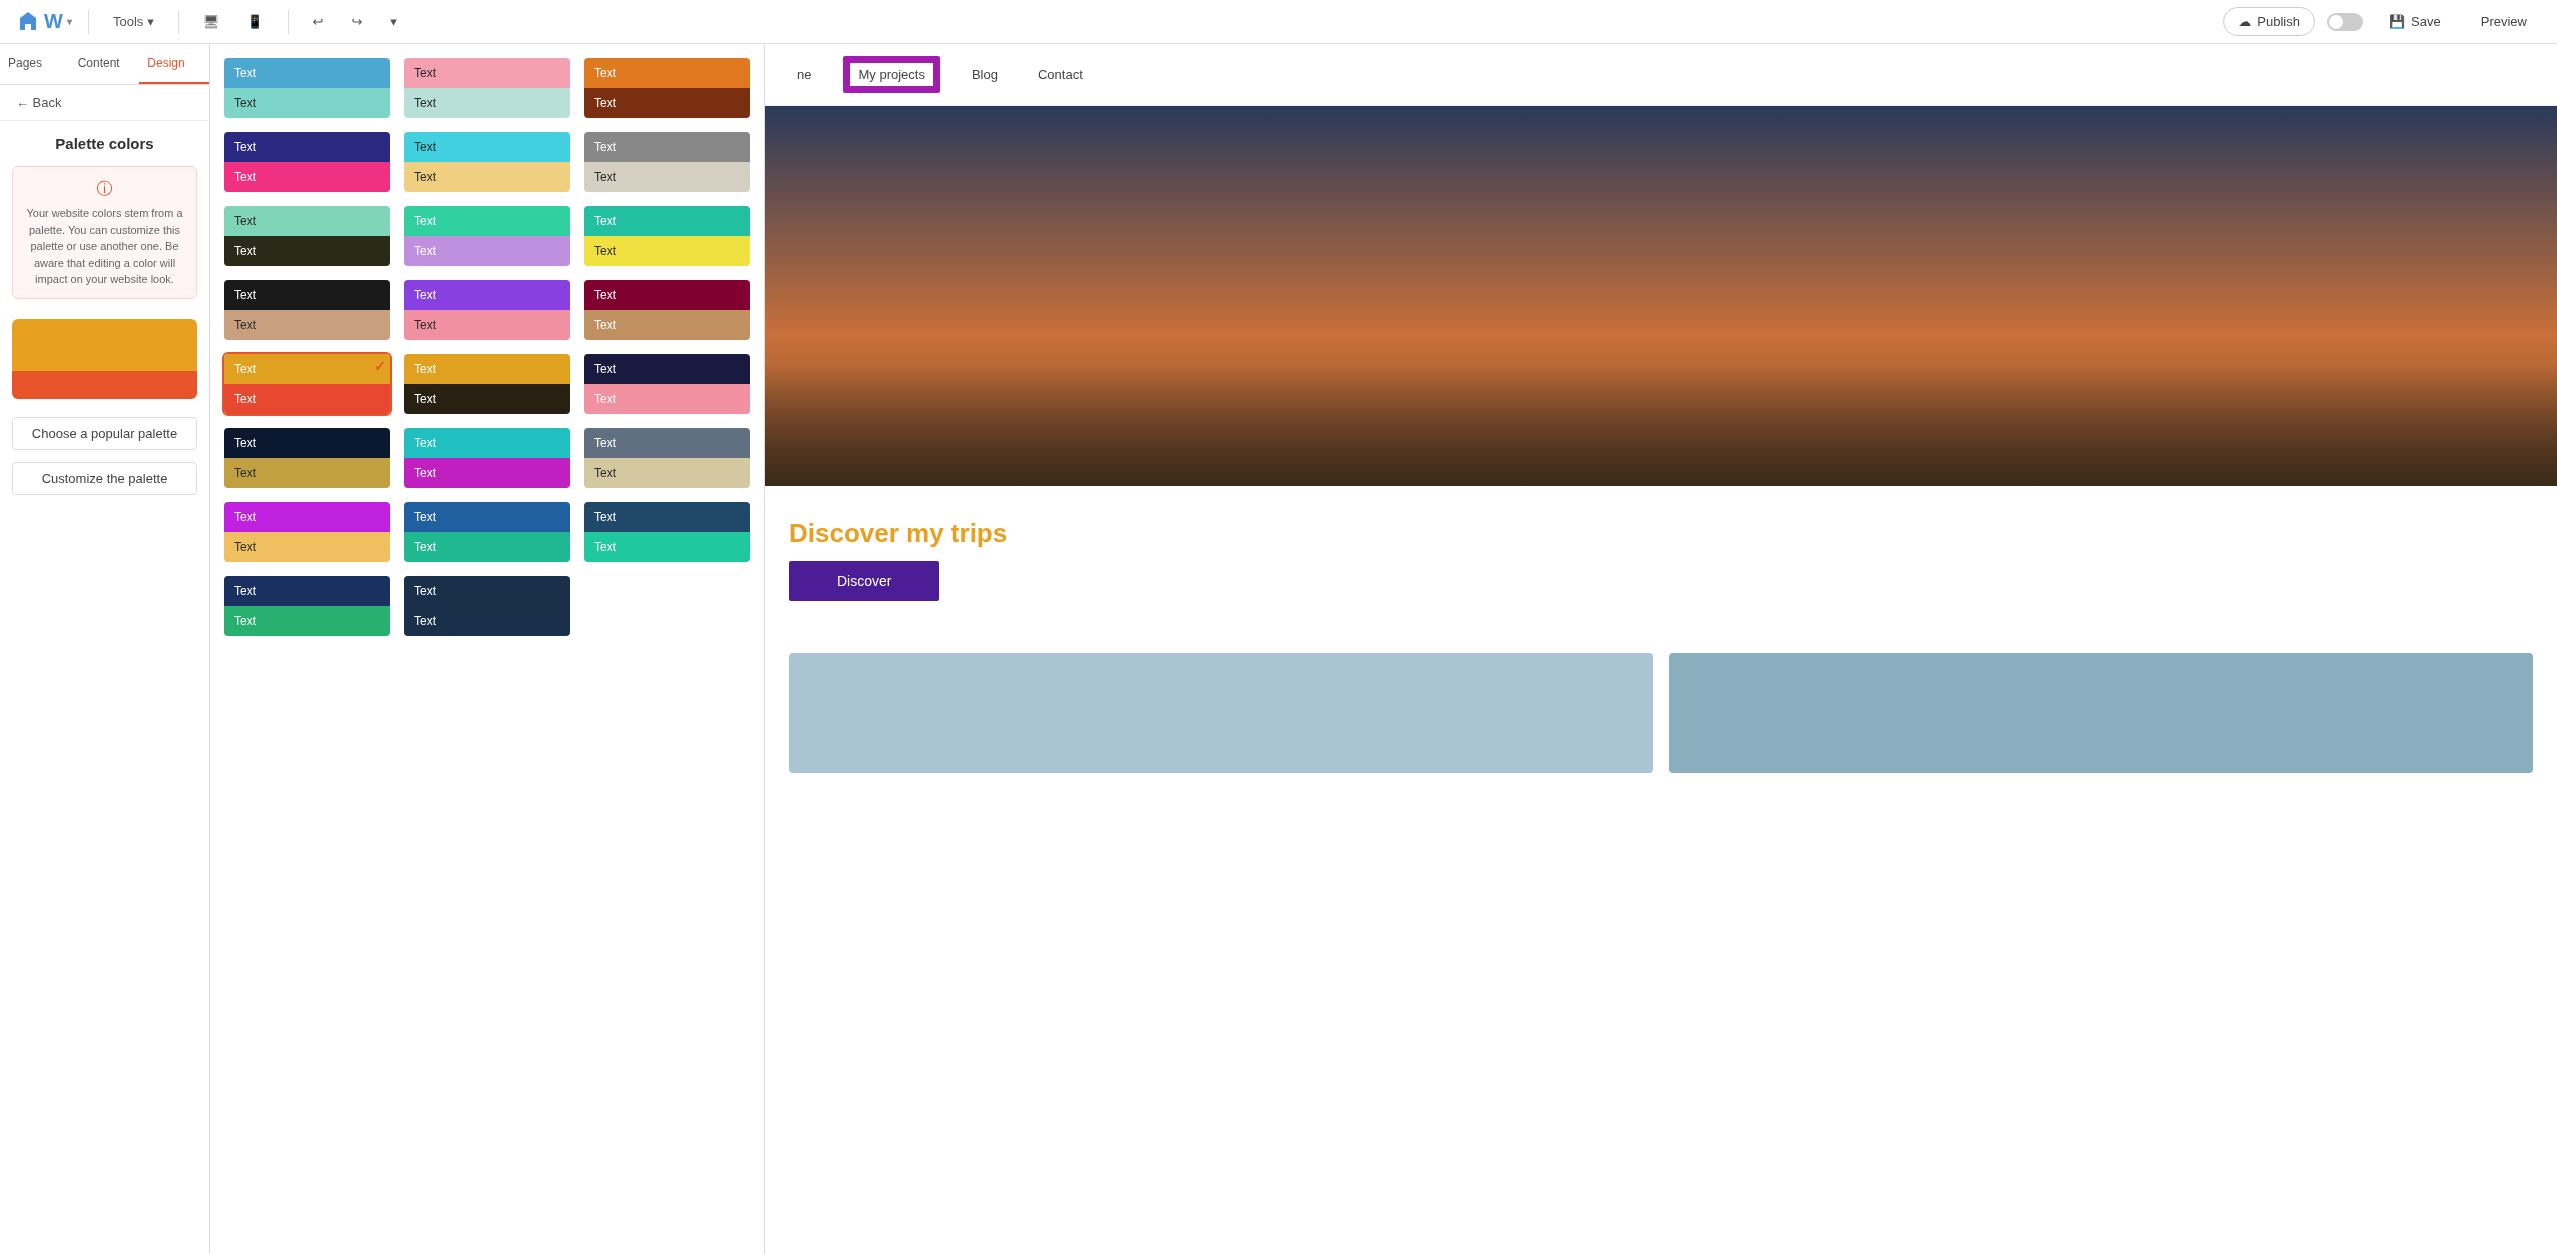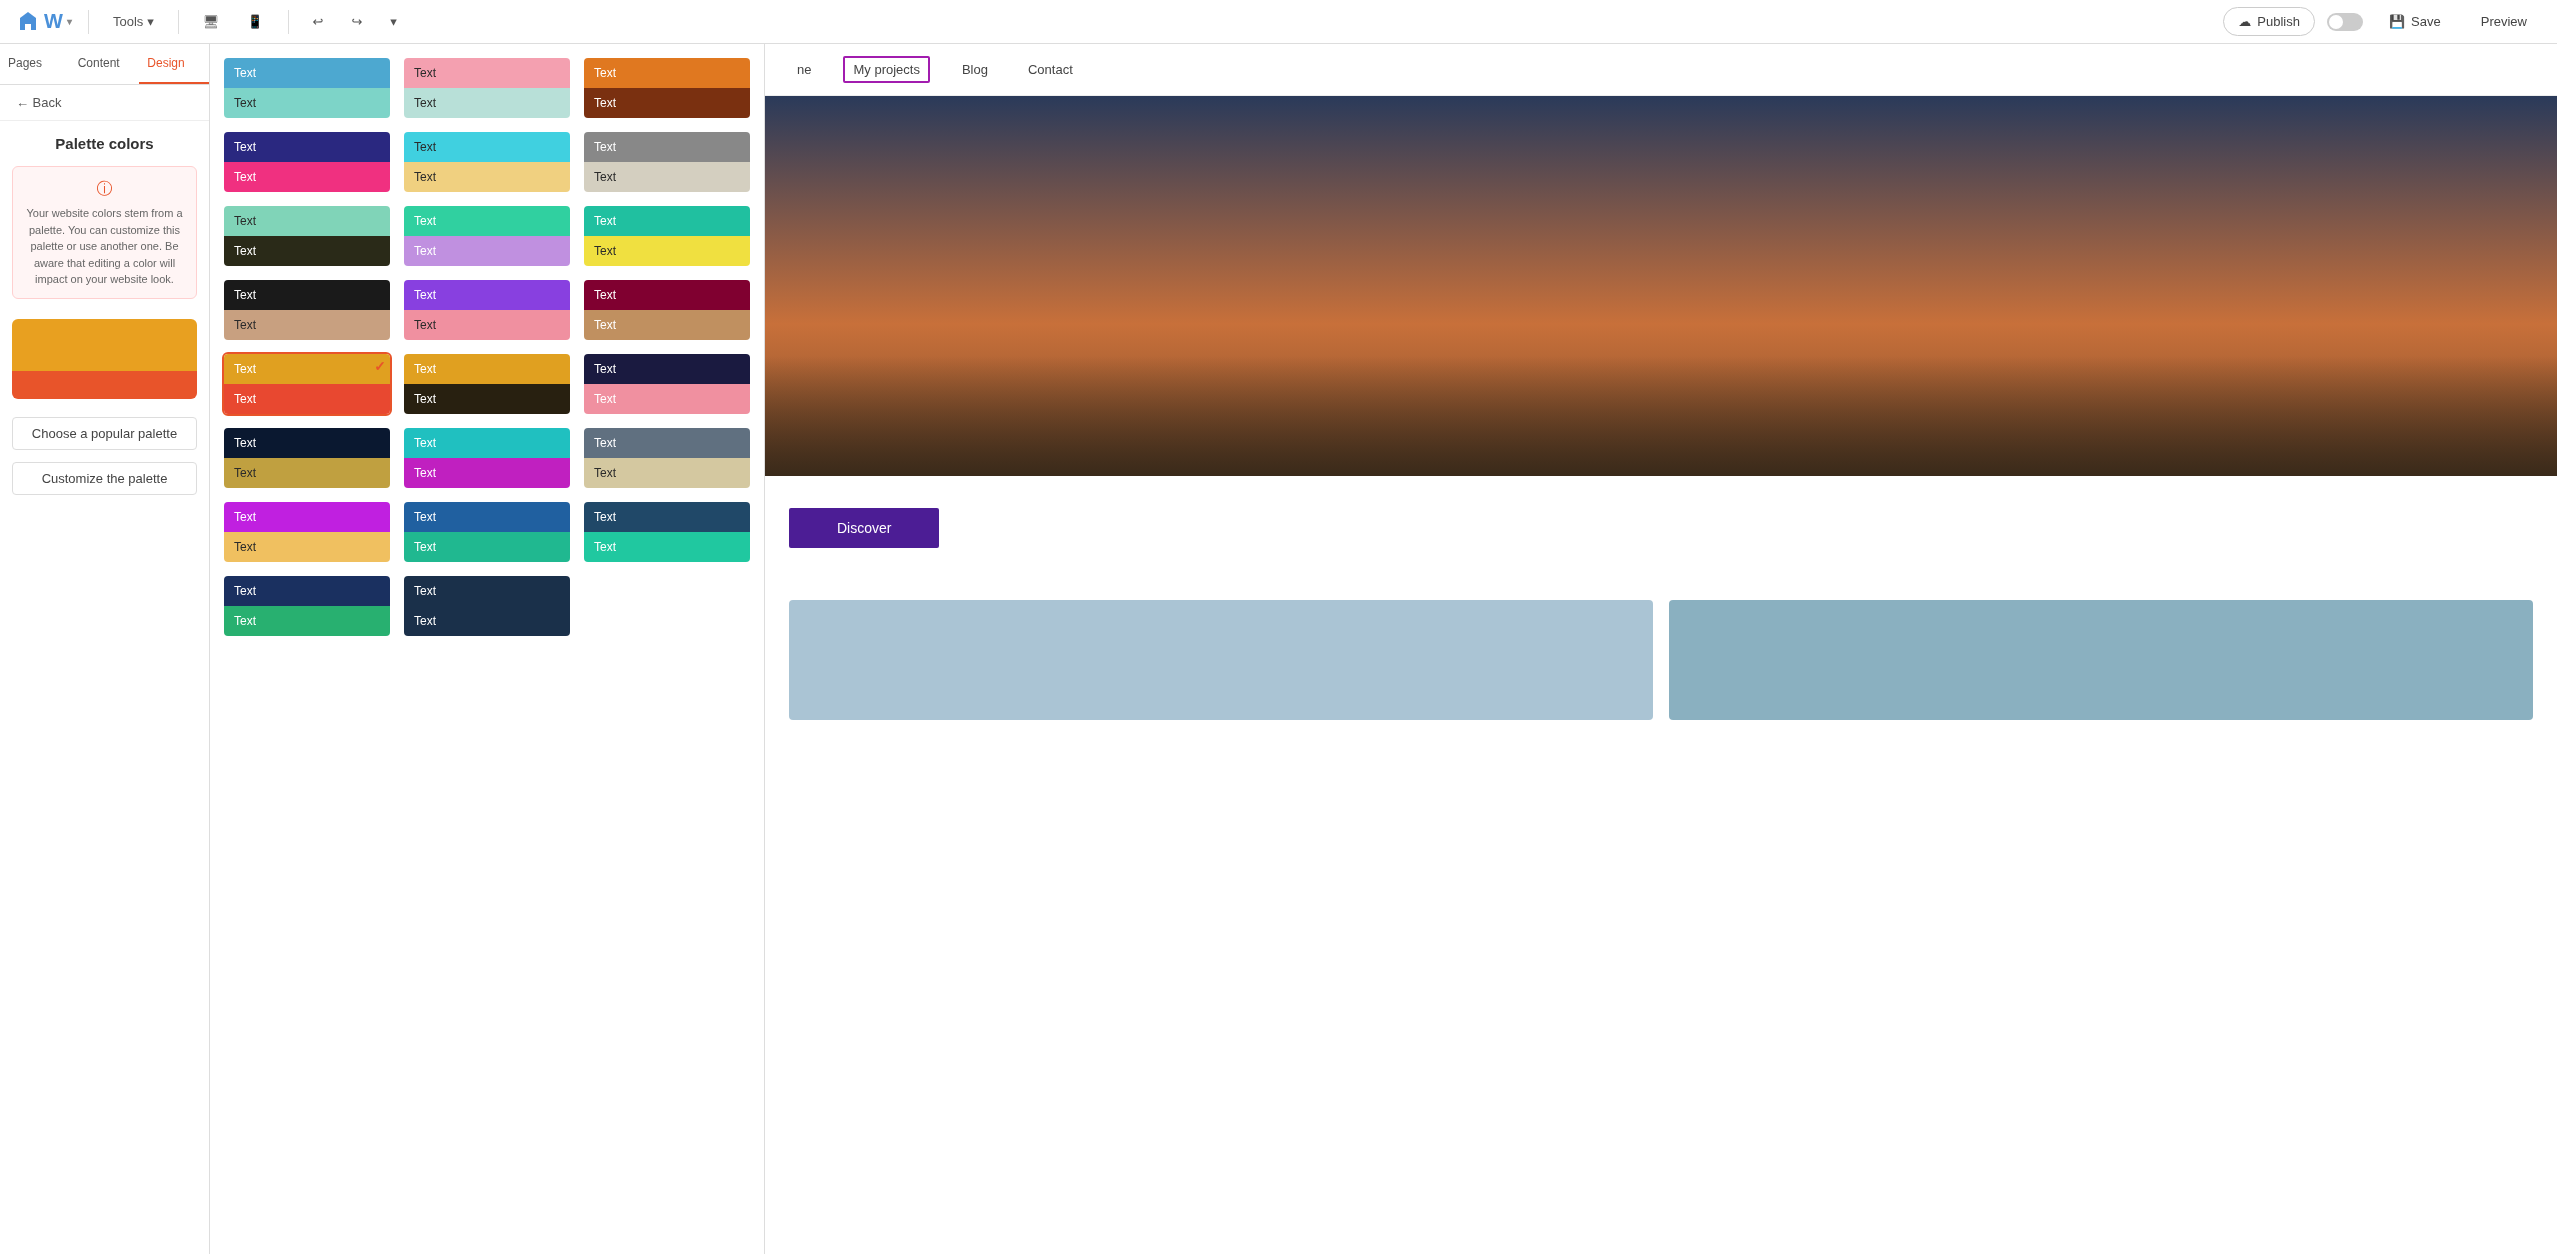--- a/index.html
+++ b/index.html
@@ -119,21 +119,21 @@
       background: #fff; height: 100%; overflow-y: auto; position: relative;
     }
     .preview-nav {
       background: #fff; padding: 12px 24px; display: flex; align-items: center; gap: 24px;
       border-bottom: 1px solid #eee;
     }
     .preview-nav-item {
       font-size: 13px; color: #444; cursor: pointer; padding: 4px 8px;
     }
     .preview-nav-item.active {
-      border: 2px solid #a21caf; border-radius: 2px;
+      border: 7px solid #a21caf; border-radius: 2px;
     }
     .preview-hero {
       height: 380px; background: linear-gradient(to bottom, #2a3a5a 0%, #c8703a 60%, #7a4a2a 100%);
       position: relative;
     }
     .preview-hero-mountains {
       position: absolute; bottom: 0; left: 0; right: 0; height: 120px;
       background: linear-gradient(to bottom, transparent 0%, #3a2a1a 100%);
     }
     .preview-content {
@@ -340,20 +340,21 @@
       <div class="preview-nav">
         <div class="preview-nav-item">ne</div>
         <div class="preview-nav-item active">My projects</div>
         <div class="preview-nav-item">Blog</div>
         <div class="preview-nav-item">Contact</div>
       </div>
       <div class="preview-hero">
         <div class="preview-hero-mountains"></div>
       </div>
       <div class="preview-content">
+        <h2 class="preview-heading">Discover my trips</h2>
         <button class="preview-discover-btn">Discover</button>
       </div>
       <div class="preview-images">
         <div class="preview-img-placeholder blue"></div>
         <div class="preview-img-placeholder water"></div>
       </div>
     </div>
   </div>
 
 </div>

